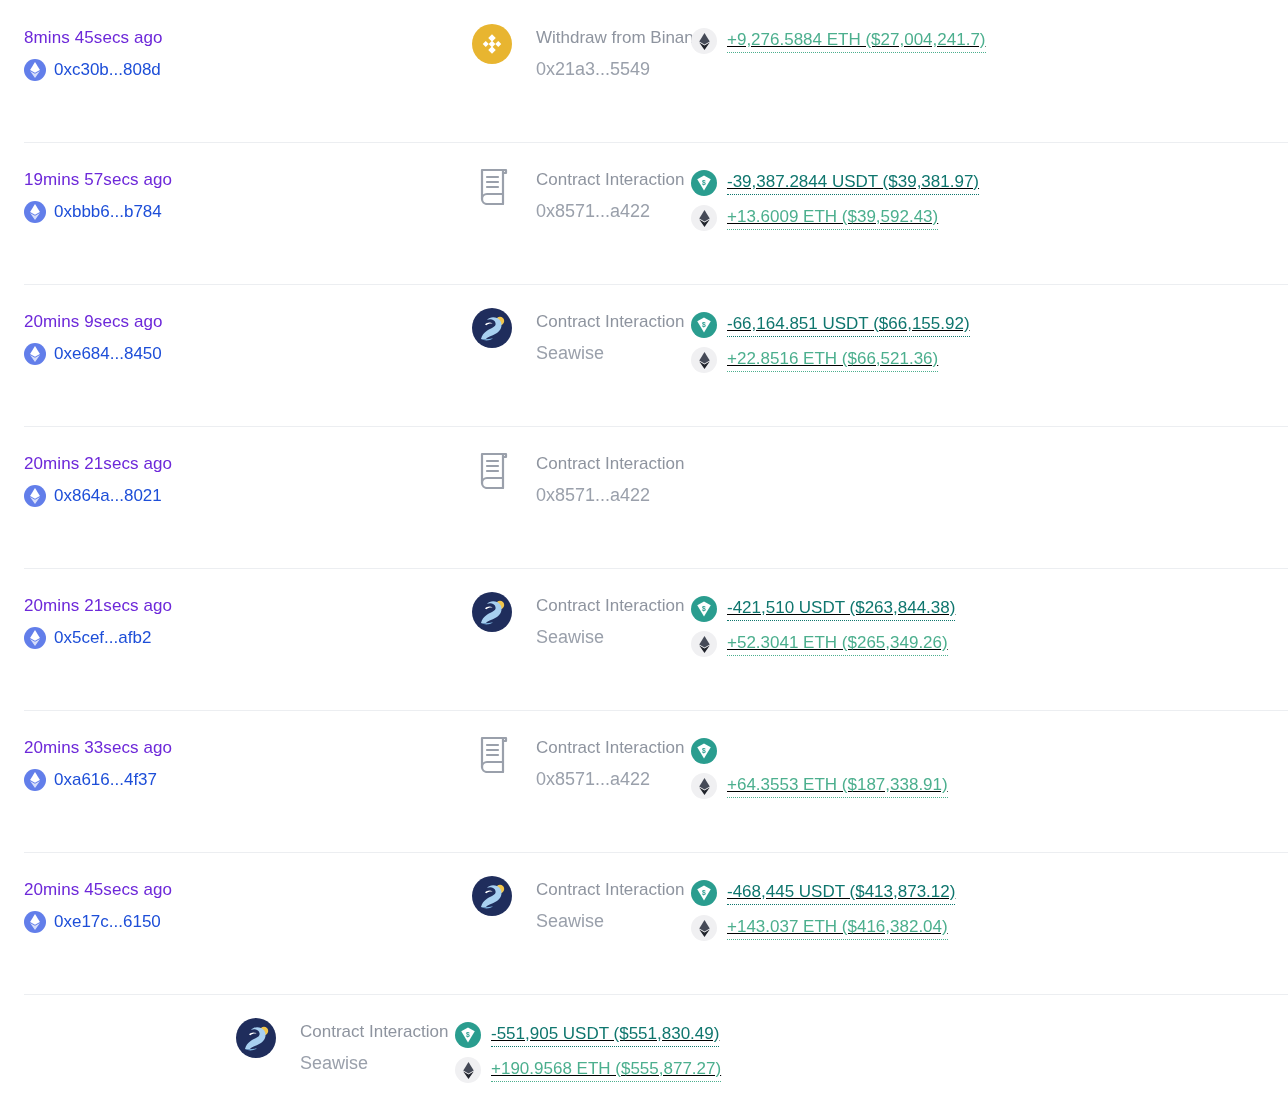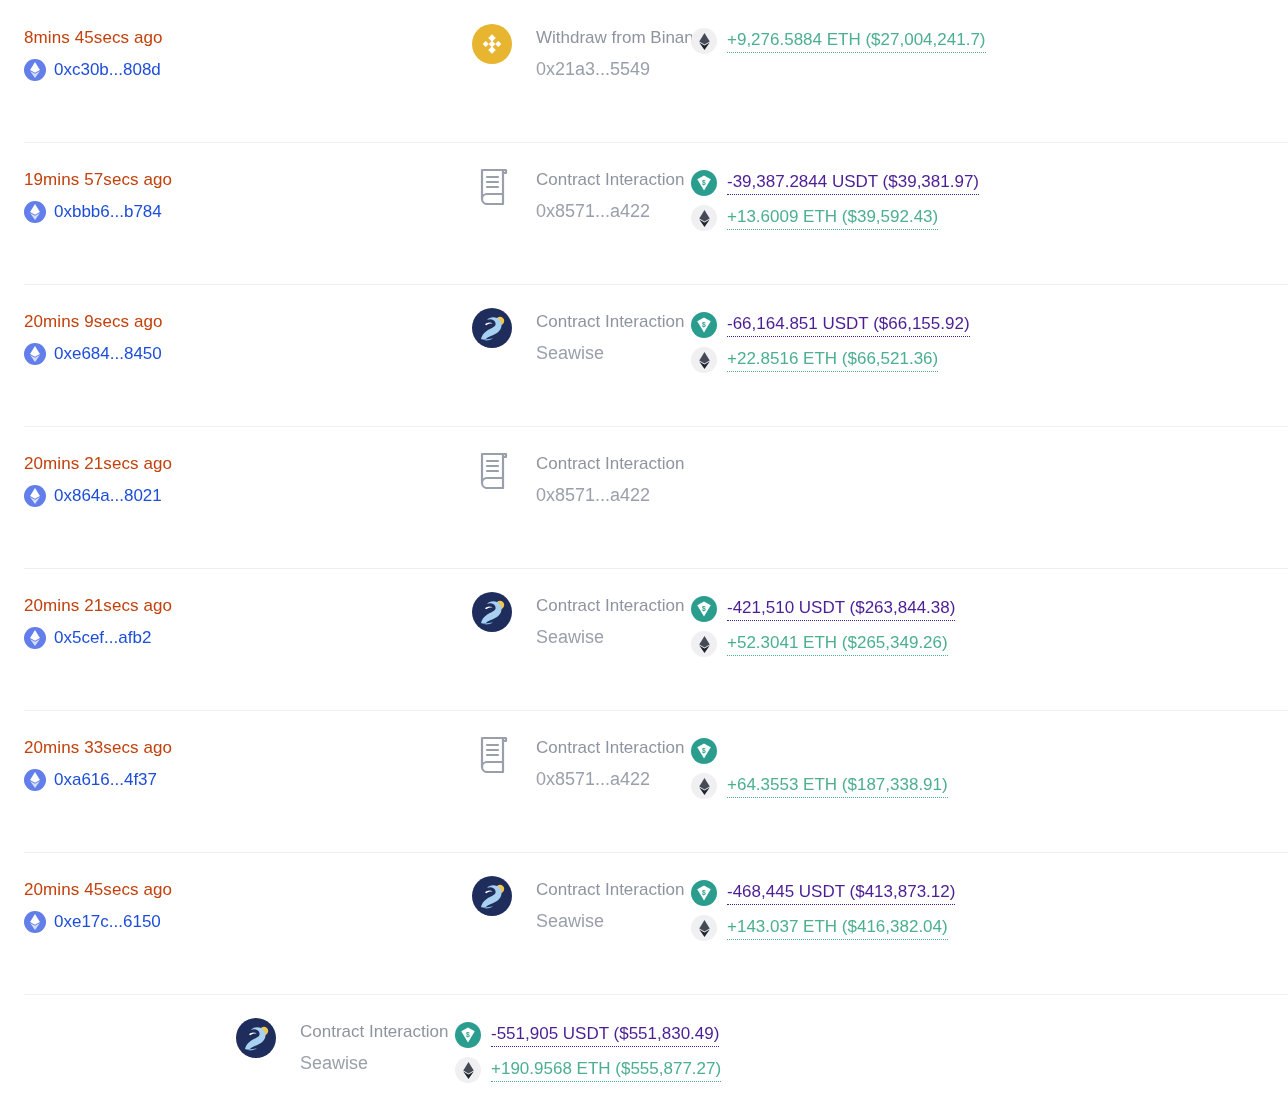--- a/index.html
+++ b/index.html
@@ -39,21 +39,21 @@
 
   
   .col-time {
     width: 236px;
     flex: 0 0 236px;
     padding-left: 24px;
     box-sizing: border-box;
   }
   .time-ago {
     font-size: 17px;
-    color: #c2410c;
+    color: #6d28d9;
     line-height: 20px;
     letter-spacing: 0.1px;
     white-space: nowrap;
   }
   .hash-line {
     display: flex;
     align-items: center;
     margin-top: 11px;
   }
   .chain-badge {
@@ -121,20 +121,21 @@
     line-height: 20px;
     margin-top: 11px;
     white-space: nowrap;
   }
 
   
   .col-values {
     flex: 1 1 auto;
     padding-left: 10px;
     padding-top: 0px;
+    text-decoration: underline;
   }
   .value-line {
     display: flex;
     align-items: center;
     margin-bottom: 9px;
   }
   .value-line:last-child { margin-bottom: 0; }
   .token-badge {
     width: 26px;
     height: 26px;
@@ -149,21 +150,21 @@
   .token-badge.eth  { background: #f0f0f2; }
   .token-badge svg { display: block; }
 
   .value-text {
     font-size: 17px;
     line-height: 22px;
     white-space: nowrap;
     border-bottom: 1px dotted currentColor;
     padding-bottom: 1px;
   }
-  .value-text.neg { color: #4c1d95; }
+  .value-text.neg { color: #0f766e; }
   .value-text.pos { color: #4caf8e; }
 </style>
 </head>
 <body>
 
 <div id="tx-list">
     <div class="tx-row">
       <div class="col-time">
         <div class="time-ago">8mins 45secs ago</div>
         <div class="hash-line">

